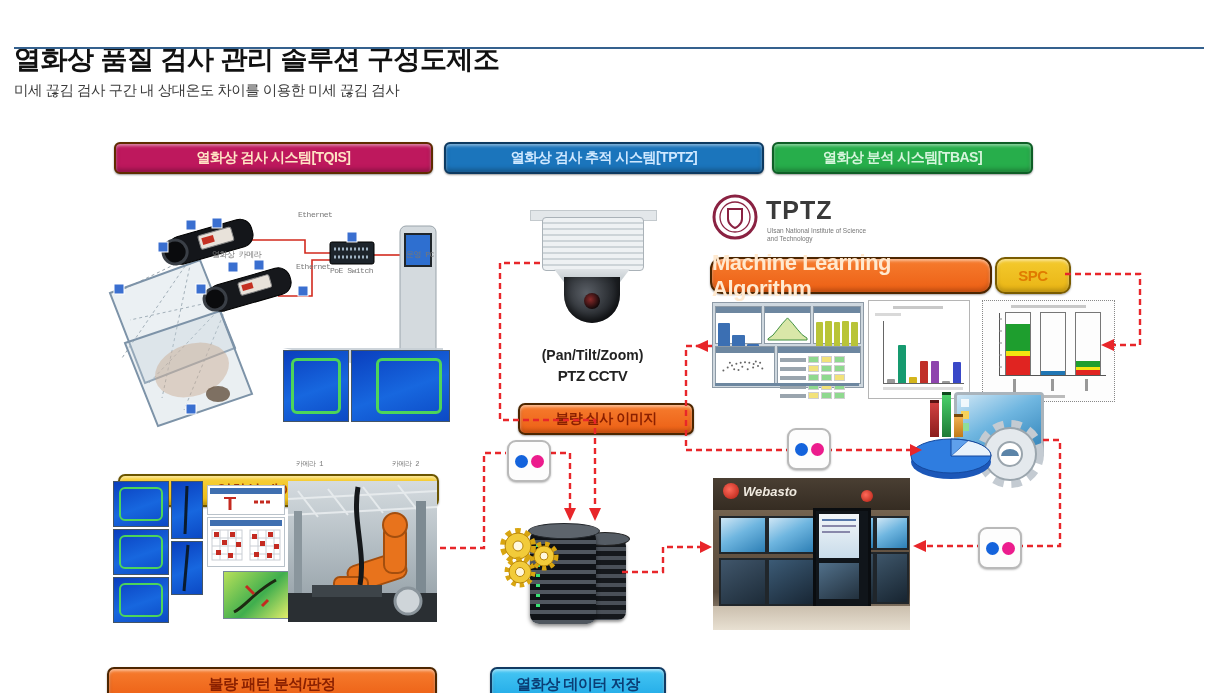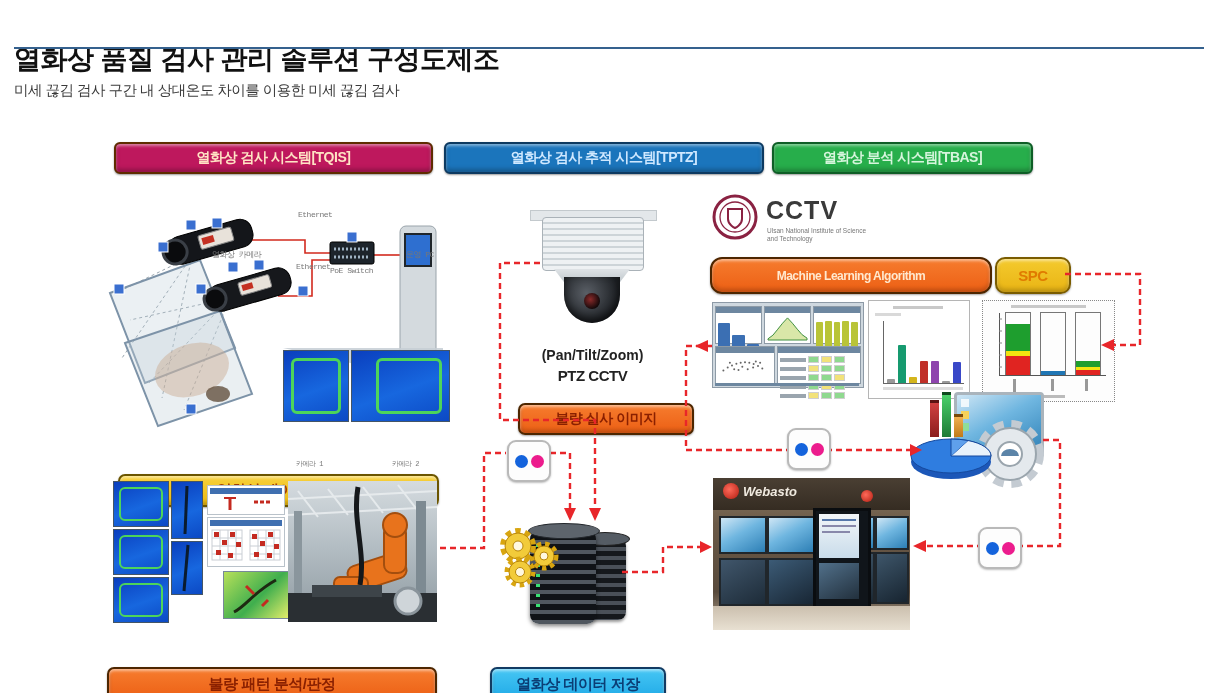--- a/index.html
+++ b/index.html
@@ -292,25 +292,25 @@
     </svg>
   </div>
   <div class="abs lbox lbox-cyan ktext" style="left:490px;top:630px;width:172px;height:31px;">열화상 데이터 저장</div>
 
   <div class="abs" style="left:712px;top:194px;width:190px;height:50px;">
     <svg class="abs" style="left:0;top:0;" width="46" height="46">
       <circle cx="23" cy="23" r="21" fill="none" stroke="#8a2242" stroke-width="3"></circle>
       <circle cx="23" cy="23" r="15" fill="none" stroke="#8a2242" stroke-width="1.3"></circle>
       <path d="M16,15 h14 v10 c0,6 -7,9 -7,9 c0,0 -7,-3 -7,-9 z" fill="none" stroke="#8a2242" stroke-width="2"></path>
     </svg>
-    <div class="abs" style="left:54px;top:2px;font-size:25px;font-weight:bold;color:#3a3a3a;letter-spacing:1px;">CCTV</div>
+    <div class="abs" style="left:54px;top:2px;font-size:25px;font-weight:bold;color:#3a3a3a;letter-spacing:1px;">TPTZ</div>
     <div class="abs" style="left:55px;top:33px;width:100px;font-size:6.5px;line-height:1.2;color:#777;">Ulsan National Institute of Science and Technology</div>
   </div>
 
-  <div class="abs lbox lbox-orange" style="left:710px;top:257px;width:278px;height:33px;border-radius:12px;font-size:12px;color:#ffe9cf;">Machine Learning Algorithm</div>
+  <div class="abs lbox lbox-orange" style="left:710px;top:257px;width:278px;height:33px;border-radius:12px;font-size:22px;color:#ffe9cf;">Machine Learning Algorithm</div>
   <div class="abs lbox lbox-gold" style="left:995px;top:257px;width:72px;height:33px;border-radius:10px;">SPC</div>
 
   <div class="abs" style="left:712px;top:302px;width:150px;height:84px;background:#cfd8df;border:1px solid #8d9aa6;">
     <div class="mini" style="left:2px;top:3px;width:45px;height:36px;">
         <div class="hd"></div>
         <div class="bd bars" id="mini-blue-bars">
           <div class="bar" style="height: 78%; background: rgb(59, 111, 179);"></div>
           <div class="bar" style="height: 45%; background: rgb(59, 111, 179);"></div>
           <div class="bar" style="height: 20%; background: rgb(59, 111, 179);"></div>
         </div>

